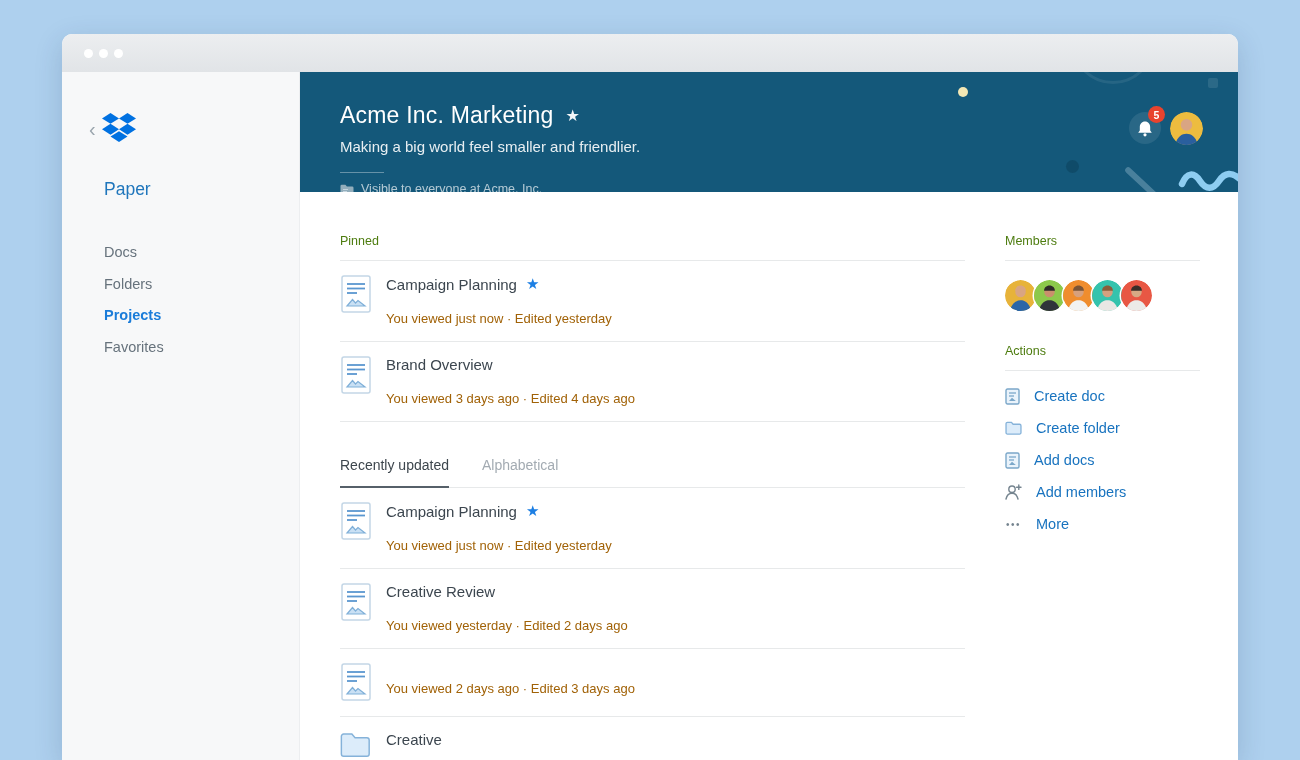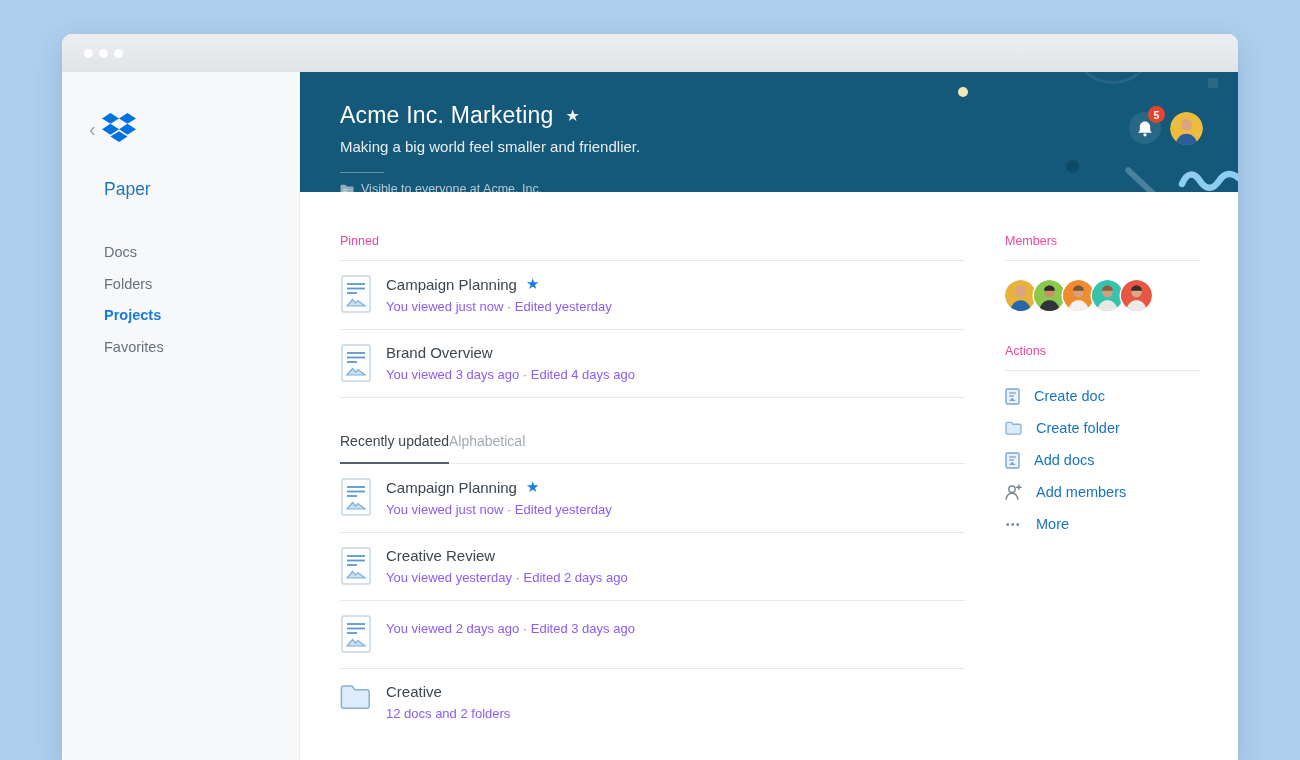--- a/index.html
+++ b/index.html
@@ -58,29 +58,29 @@
   .deco-dk-square { left:687px; top:126px; width:11px; height:11px; border-radius:3px; background:rgba(7,48,66,.25); }
   .deco-line { left:828px; top:94px; width:57px; height:6px; border-radius:3px;
                background:rgba(160,195,212,.38); transform:rotate(43deg); transform-origin:left top; }
   .deco-squiggle { left:878px; top:92px; }
   .deco-coral { left:721px; top:141px; width:74px; height:74px; border-radius:50%; background:#ee6e63; }
 
   
   .page { flex:1; background:#fff; display:flex; padding:0 38px 0 40px; overflow:hidden; }
   .list-col { width:625px; margin-right:40px; flex:none; }
   .side-col { width:195px; flex:none; }
-  .sec-label { margin-top:42px; font-size:12.5px; color:#ec4899; padding-bottom:12px;
+  .sec-label { margin-top:42px; font-size:12.5px; color:#4d7c0f; padding-bottom:12px;
                border-bottom:1px solid #e7e9ea; }
   .doc-row { display:flex; align-items:flex-start; padding:14px 0 15px; border-bottom:1px solid #e7e9ea; cursor:pointer; }
   .doc-row.last { border-bottom:none; }
   .row-icon { width:31px; flex:none; margin-right:15px; display:flex; justify-content:center; }
   .row-title { font-size:15px; font-weight:500; color:#3c464f; display:flex; align-items:center; }
   .row-star { color:#1d7fe3; font-size:15px; margin-left:9px; }
-  .row-meta { margin-top:6px; font-size:13px; color:#8b5cf6; }
-  .tabs { margin-top:35px; display:flex; border-bottom:1px solid #e7e9ea; }
+  .row-meta { margin-top:18px; font-size:13px; color:#a16207; }
+  .tabs { margin-top:35px; display:flex; gap:33px; border-bottom:1px solid #e7e9ea; }
   .tab { font-size:14px; color:#a3abb2; padding-bottom:13px; cursor:pointer; }
   .tab.active { color:#3d464d; font-weight:500; border-bottom:2.5px solid #566069; margin-bottom:-1px; }
 
   
   .members-row { margin-top:19px; display:flex; }
   .member { width:31px; height:31px; border-radius:50%; overflow:hidden; flex:none;
             box-shadow:0 0 0 1.5px #fff; cursor:pointer; }
   .member + .member { margin-left:-2px; }
   .actions-label { margin-top:33px; }
   .action-list { margin-top:9px; }

